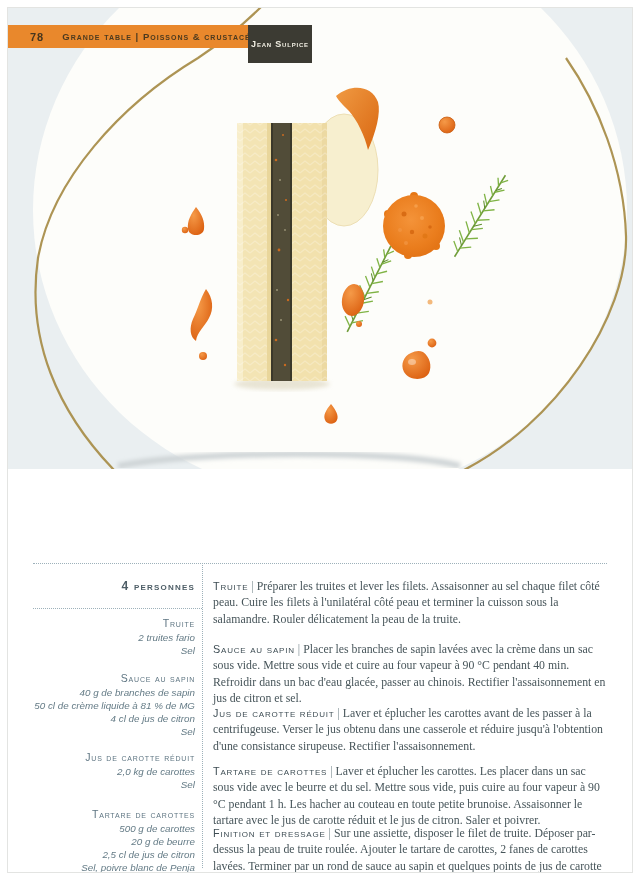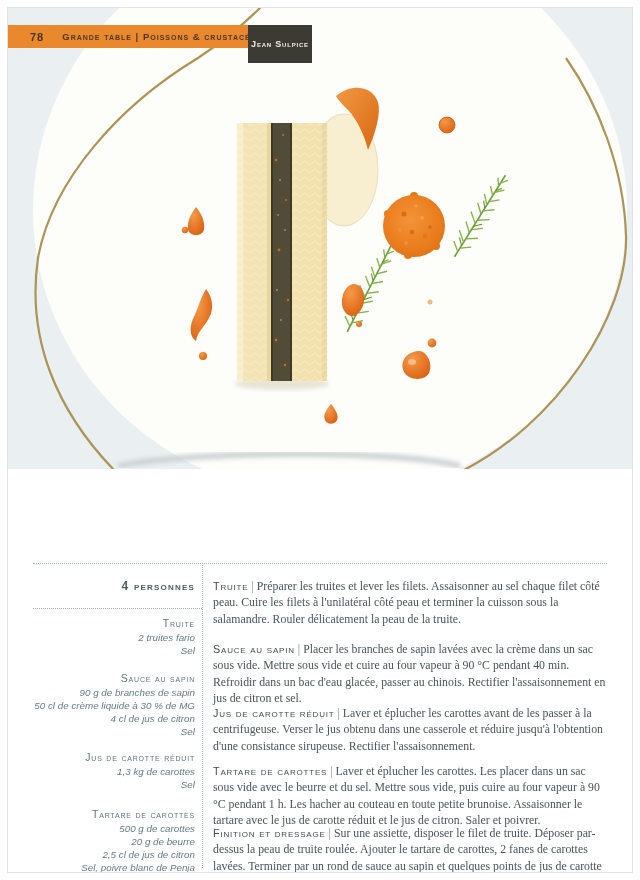--- a/index.html
+++ b/index.html
@@ -239,29 +239,29 @@
   <div class="serves">4 personnes</div>
 
   <div class="ing-group g0">
     <div class="ing-title">Truite</div>
     <div class="ing-item">2 truites fario</div>
     <div class="ing-item">Sel</div>
   </div>
 
   <div class="ing-group g1">
     <div class="ing-title">Sauce au sapin</div>
-    <div class="ing-item">90 g de branches de sapin</div>
-    <div class="ing-item">50 cl de crème liquide à 30 % de MG</div>
+    <div class="ing-item">40 g de branches de sapin</div>
+    <div class="ing-item">50 cl de crème liquide à 81 % de MG</div>
     <div class="ing-item">4 cl de jus de citron</div>
     <div class="ing-item">Sel</div>
   </div>
 
   <div class="ing-group g2">
     <div class="ing-title">Jus de carotte réduit</div>
-    <div class="ing-item">1,3 kg de carottes</div>
+    <div class="ing-item">2,0 kg de carottes</div>
     <div class="ing-item">Sel</div>
   </div>
 
   <div class="ing-group g3">
     <div class="ing-title">Tartare de carottes</div>
     <div class="ing-item">500 g de carottes</div>
     <div class="ing-item">20 g de beurre</div>
     <div class="ing-item">2,5 cl de jus de citron</div>
     <div class="ing-item">Sel, poivre blanc de Penja</div>
   </div>

